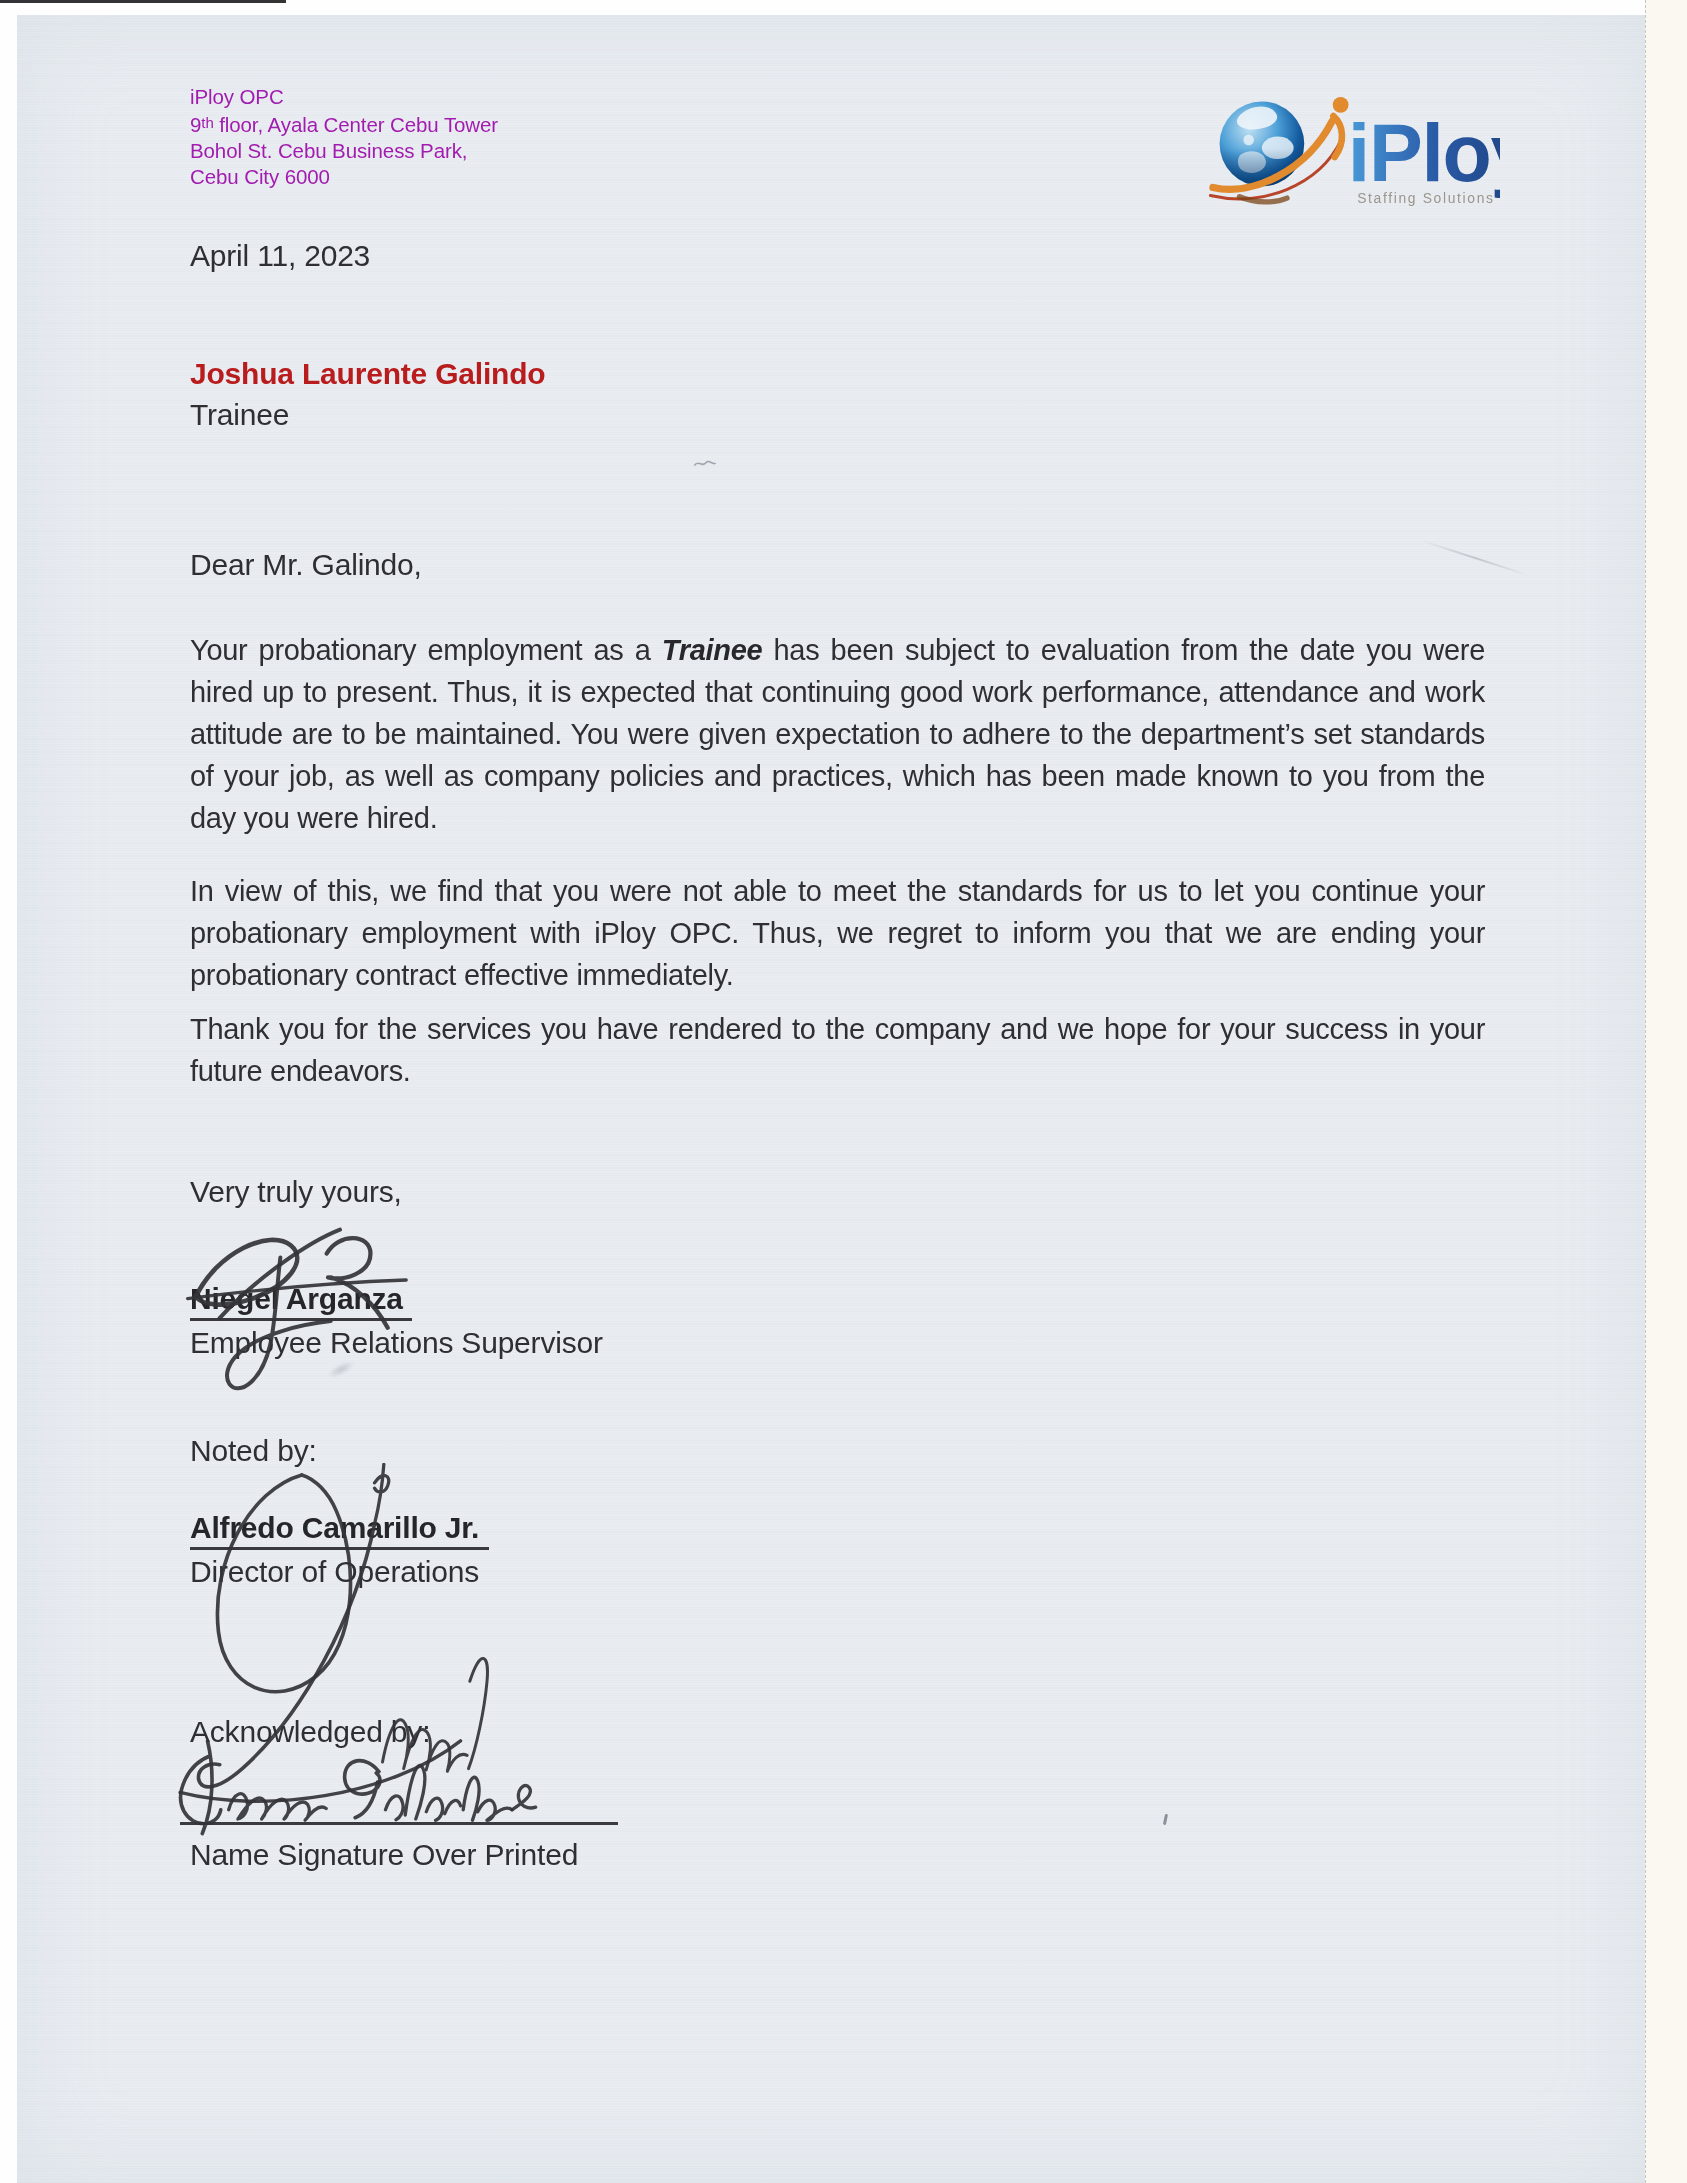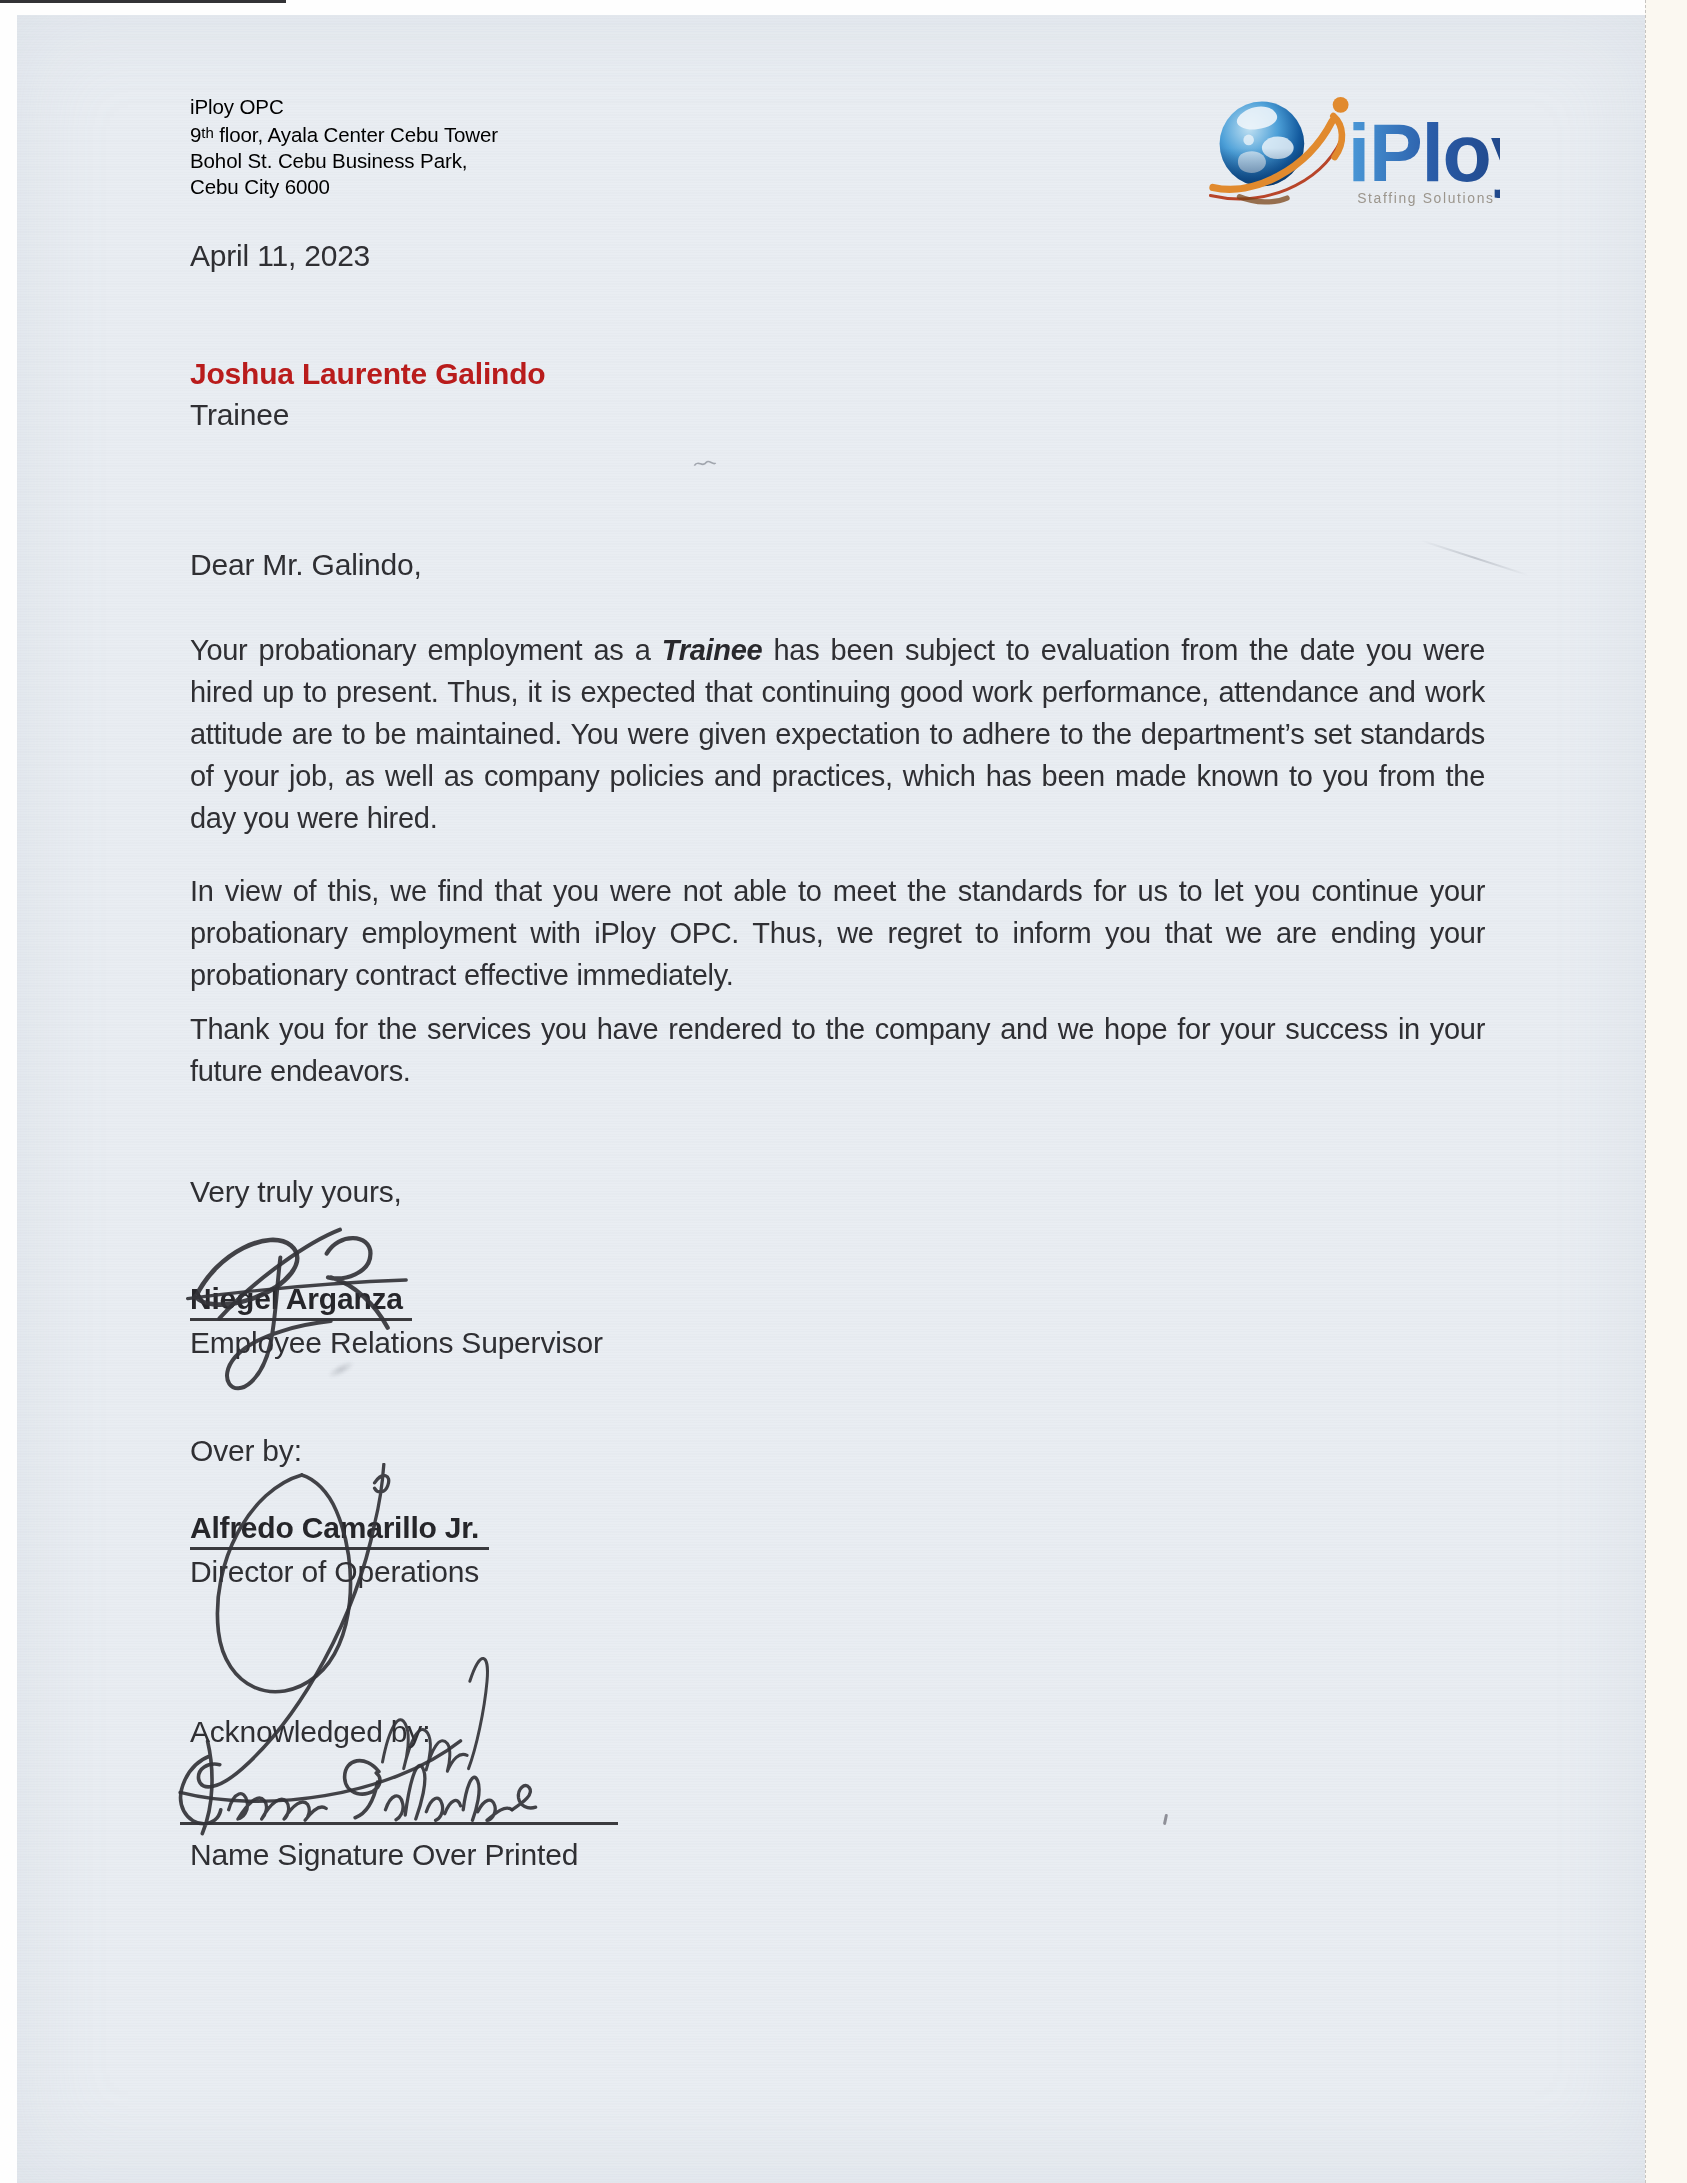--- a/index.html
+++ b/index.html
@@ -20,21 +20,21 @@
     box-shadow:inset 0 0 93px rgba(165,175,192,.18);
   }
   .right-band{
     left:1645px;top:0;width:42px;height:2183px;
     background:#fbf8f1;
     border-left:1.3px dashed rgba(75,75,80,.30);
   }
   .top-line{left:0;top:0;width:286px;height:2.6px;background:#17171a;opacity:.88;}
 
   
-  .sender{left:190px;top:94px;font-size:20.5px;line-height:26px;color:#000000;letter-spacing:-0.1px;}
+  .sender{left:190px;top:84px;font-size:20.5px;line-height:26px;color:#a21caf;letter-spacing:-0.1px;}
   .sender sup{font-size:15px;vertical-align:4px;}
   .logo-svg{left:1209px;top:83px;}
   .date{left:190px;top:239px;font-size:30px;letter-spacing:-0.2px;}
   .recipient{left:190px;top:353px;font-size:30px;line-height:41px;letter-spacing:-0.2px;}
   .recipient .rname{font-weight:bold;color:#b91c1c;}
   .recipient .raddr{font-style:italic;}
   .salutation{left:190px;top:548px;font-size:30px;letter-spacing:-0.2px;}
   .bodypar{
     left:190px;width:1295px;
     font-size:29px;line-height:42px;
@@ -144,21 +144,21 @@
 <svg class="abs sig" style="left:177px;top:1219px;" width="265" height="179" viewBox="0 0 400 270">
   <path d="M28,118 C60,50 140,14 172,40 C198,62 168,102 108,122 C70,134 36,130 28,116" stroke-width="7"></path>
   <path d="M64,150 C120,88 200,34 246,16" stroke-width="6"></path>
   <path d="M226,52 C244,20 292,22 292,52 C292,82 252,94 228,88 M232,88 C268,98 300,130 318,164" stroke-width="6.5"></path>
   <path d="M16,120 C110,108 230,96 346,92" stroke-width="5"></path>
   <path d="M156,58 C146,140 150,210 112,246 C84,272 60,240 88,208 C120,172 196,158 232,154" stroke-width="6"></path>
 </svg>
 <div class="abs name1"><span class="sigblock-name uline">Niegel Arganza</span></div>
 <div class="abs title1">Employee Relations Supervisor</div>
 
-<div class="abs noted">Over by:</div>
+<div class="abs noted">Noted by:</div>
 
 <svg class="abs sig" style="left:164px;top:1463px;" width="351" height="344" viewBox="0 0 530 520">
   <path d="M208,18 C130,40 70,150 82,255 C92,340 168,372 230,322 C288,275 296,155 260,72 C248,44 228,24 208,18" stroke-width="5.5"></path>
   <path d="M332,2 C330,30 326,60 318,92 M318,30 C330,12 344,18 338,34 C334,46 322,46 318,38" stroke-width="5"></path>
   <path d="M318,92 C290,230 210,380 118,462 C84,492 56,498 52,478 C50,462 66,452 84,456" stroke-width="5.5"></path>
   <path d="M24,498 C150,530 340,505 448,420" stroke-width="5"></path>
   <path d="M330,452 C340,400 356,372 366,398 C372,414 368,442 362,462 C372,420 386,390 398,408 C406,420 402,446 396,464 C404,434 416,410 428,424 C434,432 432,452 428,466 C436,448 446,436 458,442" stroke-width="4.5"></path>
   <path d="M462,330 C478,280 492,288 488,330 C484,374 472,430 460,462" stroke-width="4.5"></path>
 </svg>
 <div class="abs name2"><span class="sigblock-name uline">Alfredo Camarillo Jr.</span></div>

